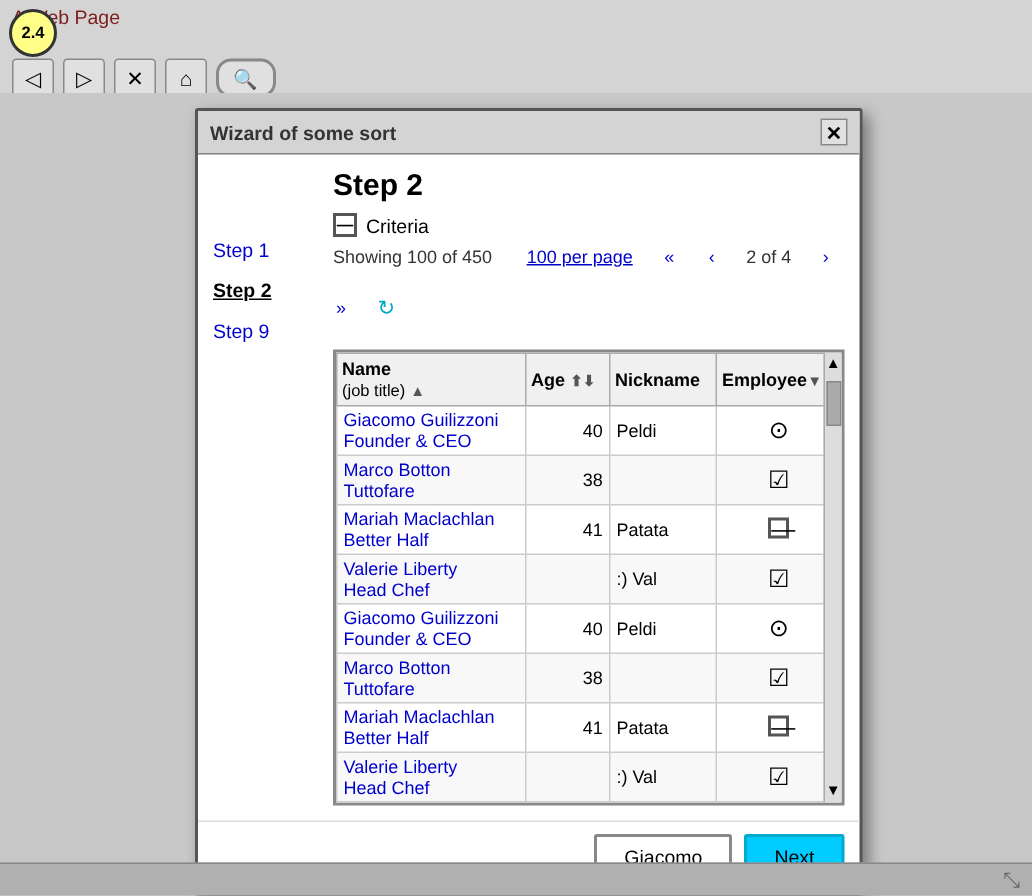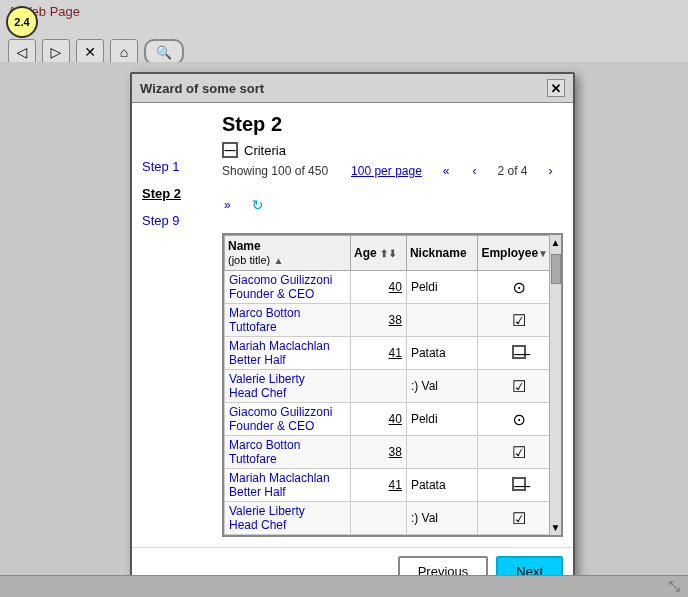--- a/index.html
+++ b/index.html
@@ -277,21 +277,20 @@
       background: #f8f8f8;
     }
 
     .name-cell {
       color: #0000cc;
     }
 
     .age-cell {
       text-align: right;
       padding-right: 4px;
-      text-decoration: underline;
     }
 
     .check-cell {
       text-align: center;
       font-size: 14px;
     }
 
     
     .table-scrollbar {
       position: absolute;
@@ -497,21 +496,21 @@
           <div class="table-scrollbar">
             <span class="scroll-up">▲</span>
             <div class="scroll-thumb"></div>
             <span class="scroll-down">▼</span>
           </div>
         </div>
       </div>
     </div>
 
     <div class="modal-footer">
-      <button class="btn-prev">Previous</button>
+      <button class="btn-prev">Giacomo</button>
       <button class="btn-next">Next</button>
     </div>
   </div>
 
 </div>
 
 <div class="bottom-bar">
   <span class="resize-handle">⤡</span>
 </div>
 

